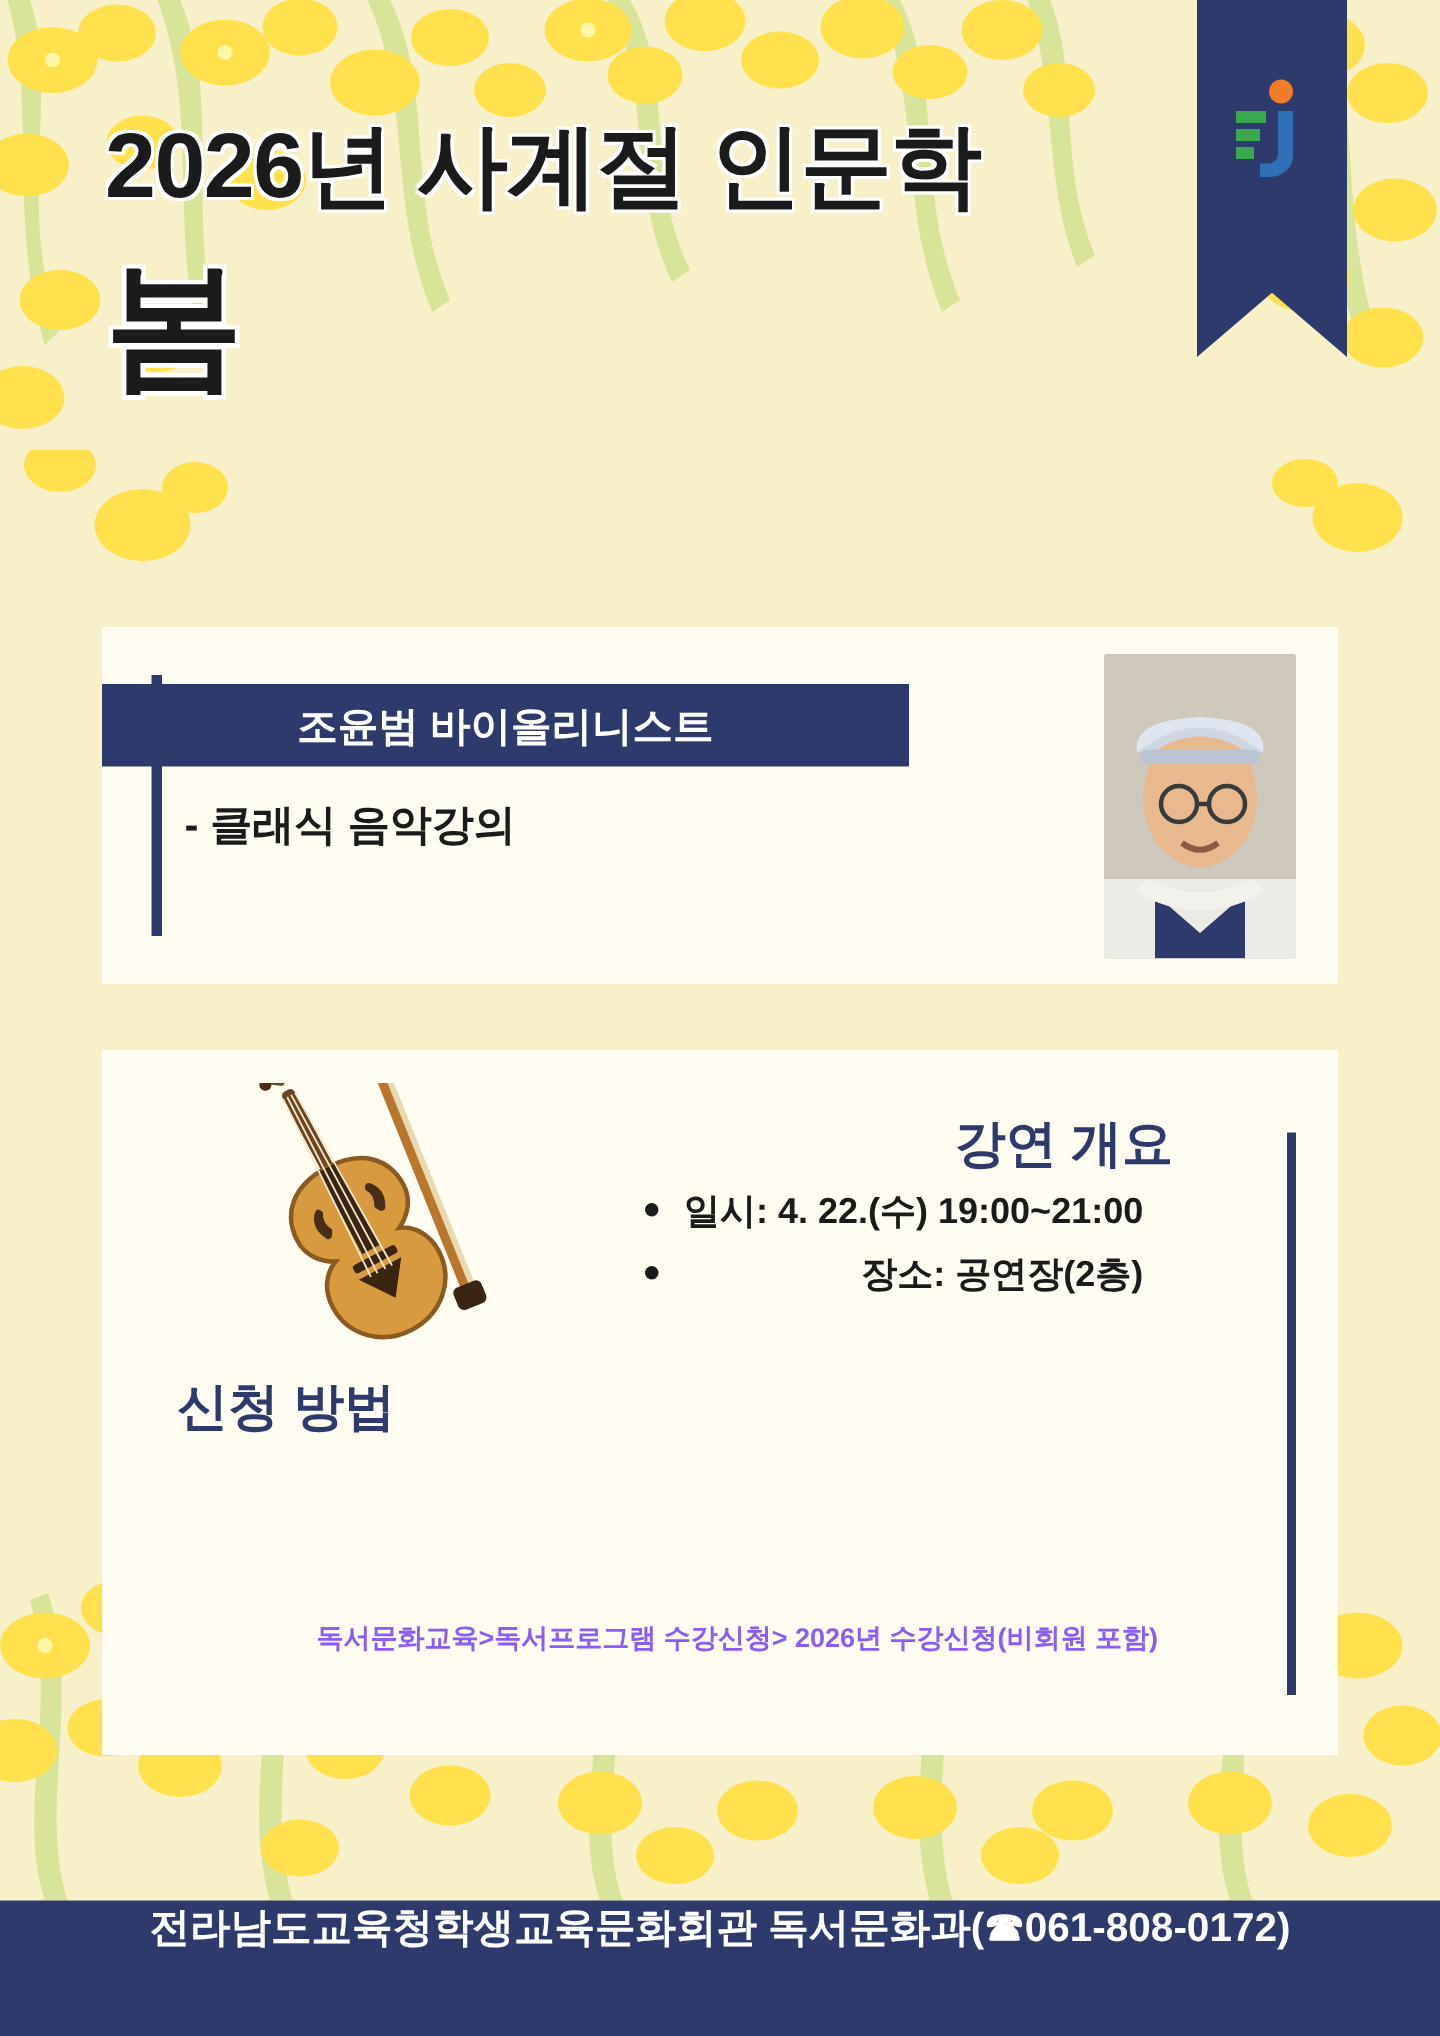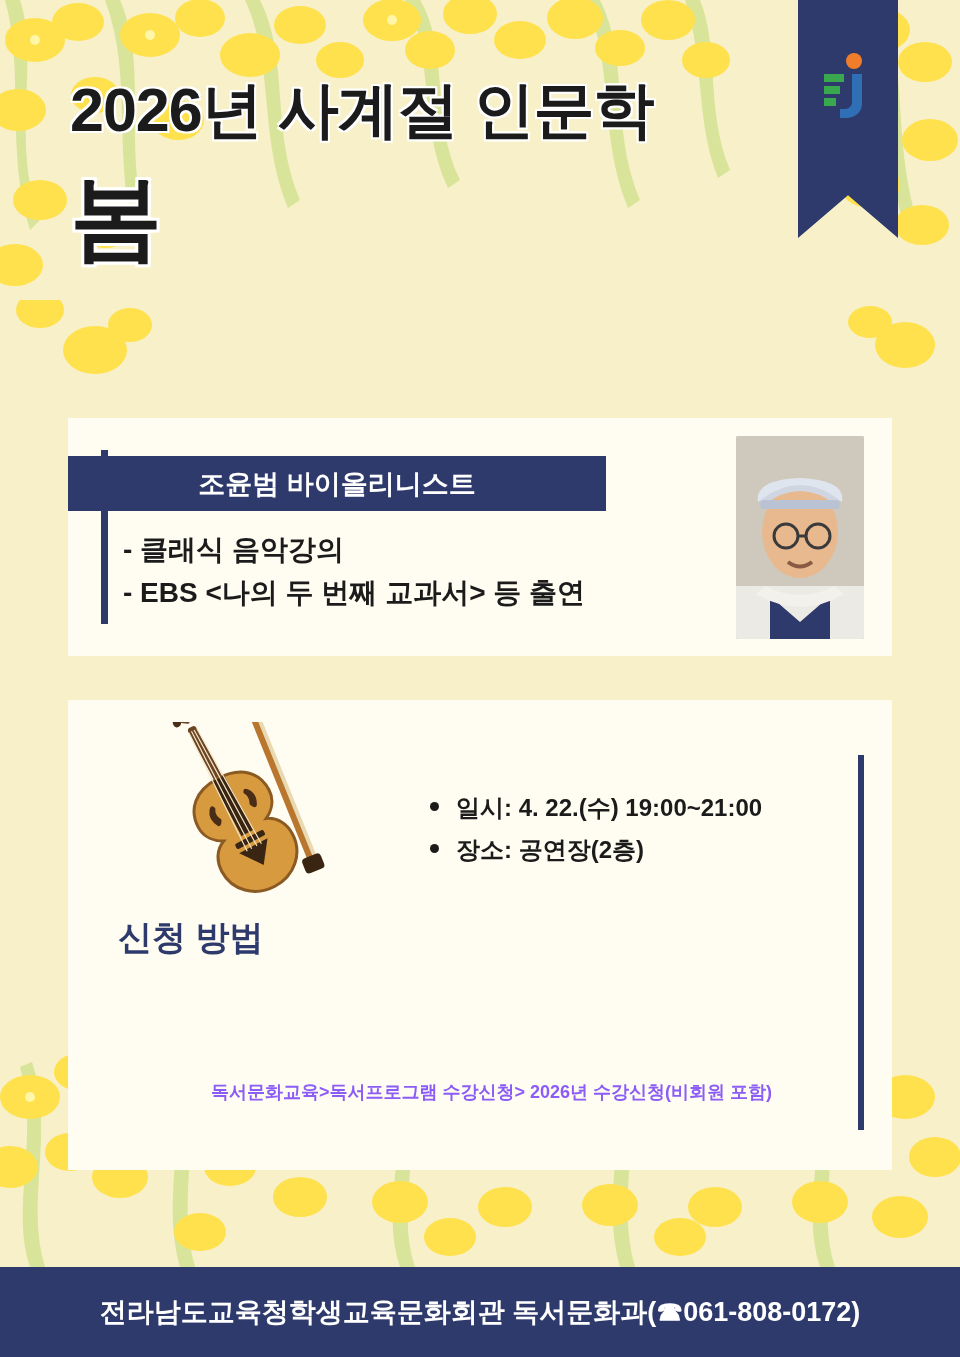--- a/index.html
+++ b/index.html
@@ -91,21 +91,21 @@
     position: absolute; right: 28px; top: 55px;
     width: 6px; height: 375px; background: #2e3a6b;
   }
   .violin { position: absolute; left: 42px; top: 22px; width: 260px; height: 175px; }
   .sect-title {
     font-size: 34px; font-weight: bold; color: #2e3a6b;
   }
   .overview-title { position: absolute; right: 110px; top: 40px; }
   .overview-list {
     position: absolute; left: 360px; top: 92px;
-    font-size: 24px; font-weight: bold; color: #1b1b1b;
+    font-size: 24px; font-weight: bold; color: #1b1b1b; text-align: right;
   }
   .apply-title { position: absolute; left: 50px; top: 215px; }
   .apply-list {
     position: absolute; left: 110px; top: 275px;
     font-size: 23px; font-weight: bold; color: #1b1b1b;
   }
   ul { list-style: none; }
   li {
     position: relative; padding-left: 28px; margin-bottom: 11px;
     line-height: 1.3;
@@ -115,21 +115,21 @@
     width: 9px; height: 9px; background: #1b1b1b; border-radius: 50%;
   }
   .apply-note {
     position: absolute; left: 143px; top: 380px;
     font-size: 18px; font-weight: bold; color: #8b5cf6;
   }
   
   .footer {
     position: absolute; left: 0; bottom: 0; width: 100%; height: 90px;
     background: #2e3a6b; color: #ffffff;
-    display: flex; align-items: center; justify-content: center;
+    display: flex; justify-content: center;
     font-size: 27px; font-weight: bold; letter-spacing: 0px;
     z-index: 7;
   }
 </style>
 </head>
 <body>
 
 <div class="poster">
 
   <div class="flower-field field-top">
@@ -259,21 +259,20 @@
 
   <div class="title-wrap">
     <div class="t-year">2026년 사계절 인문학</div>
     <div class="t-season">봄</div>
   </div>
 
   <div class="card card-speaker">
     <div class="accentbar"></div>
     <div class="speaker-lines">
       <div>- 클래식 음악강의</div>
-      <div>- EBS &lt;나의 두 번째 교과서&gt; 등 출연</div>
     </div>
     <div class="portrait">
       <svg viewBox="0 0 128 203" width="128" height="203">
         <rect width="128" height="203" fill="#cfc9bd"></rect>
         <rect y="150" width="128" height="53" fill="#eceae4"></rect>
         <path d="M34 160 L64 186 L94 160 L94 203 L34 203 Z" fill="#2e3a6b"></path>
         <ellipse cx="64" cy="96" rx="38" ry="46" fill="#e8b98f"></ellipse>
         <path d="M26 70 q38 -30 76 0 l4 -12 q-42 -30 -84 0 z" fill="#cfd6e2"></path>
         <path d="M22 66 q42 -34 84 0 q4 -22 -42 -24 q-46 2 -42 24 z" fill="#dfe5ee"></path>
         <rect x="24" y="64" width="80" height="9" rx="4" fill="#b9c3d4"></rect>
@@ -319,20 +318,21 @@
           </g>
         </g>
         <g transform="rotate(-22 150 95)">
           <rect x="178" y="-5" width="7" height="168" rx="3" fill="#b9762f"></rect>
           <rect x="184" y="-5" width="4" height="168" rx="2" fill="#e8d9b0"></rect>
           <rect x="172" y="150" width="20" height="16" rx="4" fill="#3a2412"></rect>
         </g>
       </svg>
     </div>
 
+    <div class="sect-title overview-title">강연 개요</div>
     <ul class="overview-list">
       <li>일시: 4. 22.(수) 19:00~21:00</li>
       <li>장소: 공연장(2층)</li>
     </ul>
 
     <div class="sect-title apply-title">신청 방법</div>
     <div class="apply-note">독서문화교육&gt;독서프로그램 수강신청&gt; 2026년 수강신청(비회원 포함)</div>
   </div>
 
   <div class="footer">

